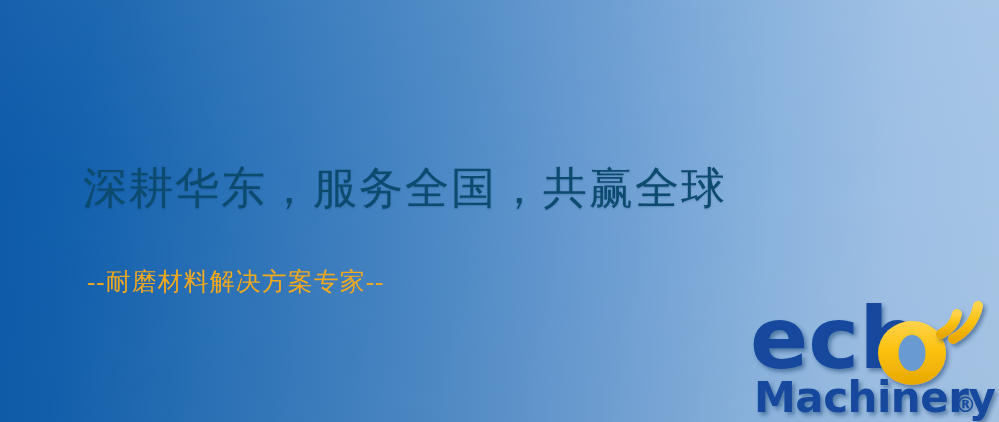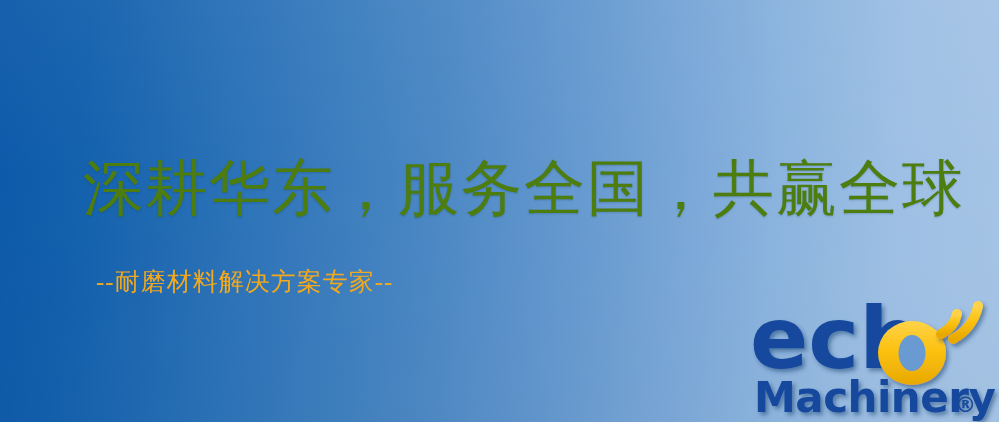--- a/index.html
+++ b/index.html
@@ -38,33 +38,33 @@
         rgba(255,255,255,0.0) 42%,
         rgba(0,0,0,0.02) 100%);
   }
 
   
   .headline {
     position: absolute;
     left: 83px;
     top: 152px;
     font-family: "Liberation Serif", "DejaVu Serif", serif;
-    font-size: 61px;
+    font-size: 44px;
     line-height: 74px;
-    color: #4d7c0f;
+    color: #0c4a6e;
     letter-spacing: 2px;
     white-space: nowrap;
     font-weight: 400;
     text-shadow: 0 1px 2px rgba(10,50,100,0.22);
   }
 
   
   .subtitle {
     position: absolute;
-    left: 96px;
+    left: 87px;
     top: 267px;
     font-family: "Liberation Serif", "DejaVu Serif", serif;
     font-size: 25px;
     line-height: 30px;
     color: #f2a91d;
     letter-spacing: 1px;
     white-space: nowrap;
     font-weight: 400;
   }
 

